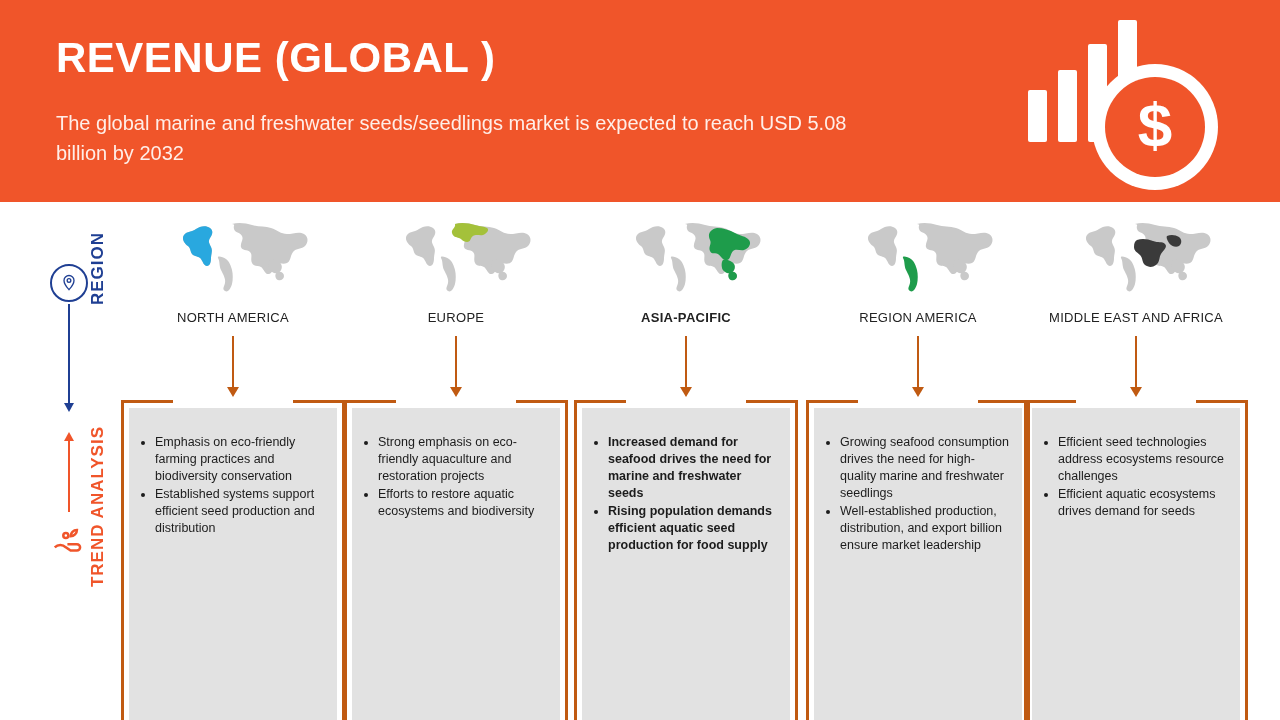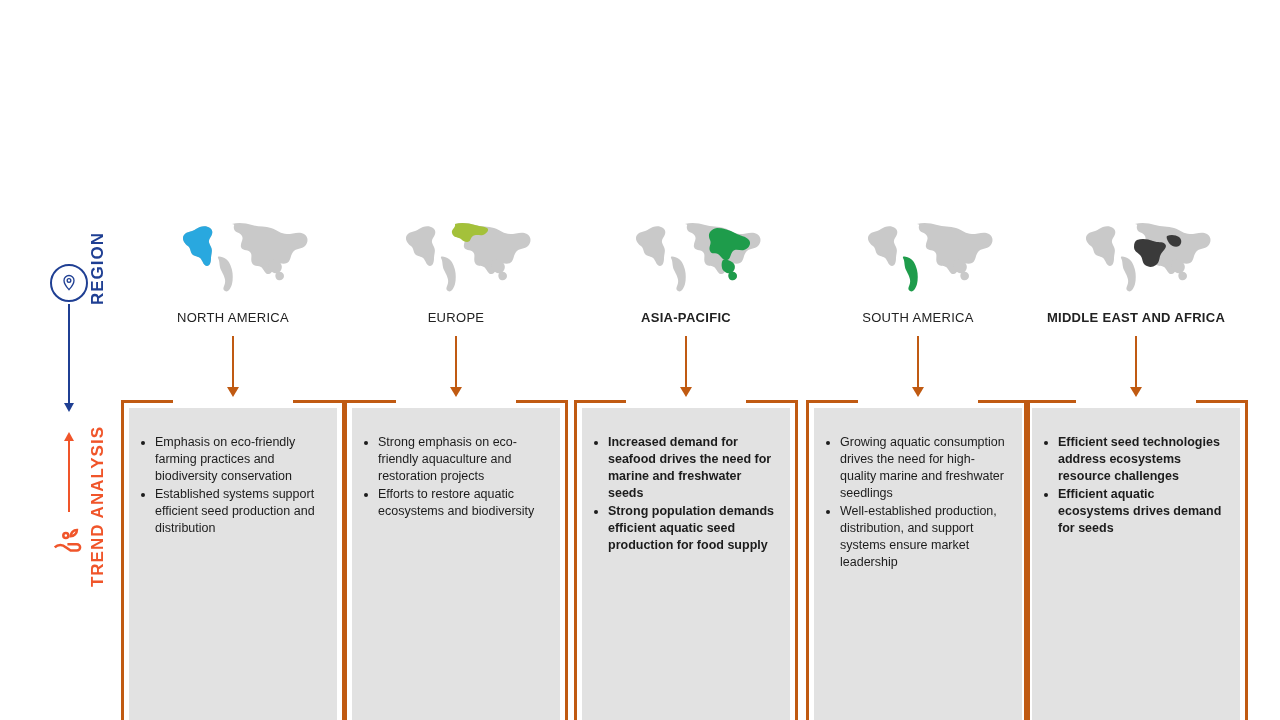--- a/index.html
+++ b/index.html
@@ -130,20 +130,36 @@
     font-size: 12.5px; line-height: 17px; color: #1c1c1c;
     margin-bottom: 1px;
   }
   .card li::marker { color:#1c1c1c; }
 </style>
 </head>
 <body>
 
 <div class="slide">
 
+  <div class="header">
+    <div class="header-title">REVENUE (GLOBAL )</div>
+    <div class="header-sub">The global marine and freshwater seeds/seedlings market is expected to reach USD 5.08 billion by 2032</div>
+
+    <div class="hdr-icon">
+      <div class="bar b1"></div>
+      <div class="bar b2"></div>
+      <div class="bar b3"></div>
+      <div class="bar b4"></div>
+      <div class="coin">
+        <div class="coin-inner">
+          <span>$</span>
+        </div>
+      </div>
+    </div>
+  </div>
 
   <div class="rail-region-icon">
     <svg viewBox="0 0 24 24" fill="none" stroke="#1f3f93" stroke-width="1.6">
       <path d="M12 3c-3.3 0-6 2.6-6 5.9 0 4.4 6 11.1 6 11.1s6-6.7 6-11.1C18 5.6 15.3 3 12 3z"></path>
       <circle cx="12" cy="9" r="2.2"></circle>
     </svg>
   </div>
   <div class="rail-region-label">REGION</div>
   <div class="rail-region-arrow"></div>
 
@@ -239,57 +255,57 @@
     <div class="region-name">ASIA-PACIFIC</div>
     <div class="down-arrow"></div>
     <div class="card-wrap">
       <div class="bracket left"></div>
         <div class="bracket right"></div>
       <div class="bracket-cap tl"></div>
       <div class="bracket-cap tr"></div>
       <div class="card">
         <ul>
           <li>Increased demand for seafood drives the need for marine and freshwater seeds</li>
-          <li>Strong population demands efficient aquatic seed production for food supply</li>
+          <li>Rising population demands efficient aquatic seed production for food supply</li>
         </ul>
       </div>
     </div>
   </div>
 
   <div class="col" style="left:806px;">
     <div class="map-wrap">
       <svg width="150" height="80" viewBox="0 0 150 80">
         <g fill="#c9c9c9">
           <path d="M52 14c-4-3-10-2-14 1s-9 2-12 6 1 9 4 11 2 7 5 9 6 1 8 4 3 7 6 7 4-4 4-8 2-7 0-11-3-6-1-9 4-7 0-10z"></path>
           <path d="M74 10c6-2 14-1 20 1s13 1 19 3 10 6 16 6 12-3 17 0 4 9 1 12-9 2-12 6-2 9-6 11-8-1-11 2-3 8-7 9-5-5-8-7-7 0-9-4 1-8-2-11-8-1-9-5 3-7 1-11-7-3-8-7 2-4-2-5z"></path>
           <path d="M112 46c4-1 9 1 11 4s0 8-3 9-8-1-9-5 0-7 1-8z"></path>
           <path d="M120 58c3-1 6 1 6 4s-3 5-6 4-4-7 0-8z"></path>
         </g>
         <g fill="#1e9c4b">
           <path d="M60 44c2 3 1 8 3 12s5 9 4 13-3 6 0 8 6-3 7-7 1-10 0-14-3-9-6-11-9-4-8-1z"></path>
         </g>
       </svg>
     </div>
-    <div class="region-name">SOUTH AMERICA</div>
-    <div class="down-arrow"></div>
-    <div class="card-wrap">
-      <div class="bracket left"></div>
-        <div class="bracket right"></div>
-      <div class="bracket-cap tl"></div>
-      <div class="bracket-cap tr"></div>
-      <div class="card">
-        <ul>
-          <li>Growing aquatic consumption drives the need for high-quality marine and freshwater seedlings</li>
-          <li>Well-established production, distribution, and support systems ensure market leadership</li>
-        </ul>
-      </div>
-    </div>
-  </div>
-
-  <div class="col" style="left:1024px;font-weight:bold;">
+    <div class="region-name">REGION AMERICA</div>
+    <div class="down-arrow"></div>
+    <div class="card-wrap">
+      <div class="bracket left"></div>
+        <div class="bracket right"></div>
+      <div class="bracket-cap tl"></div>
+      <div class="bracket-cap tr"></div>
+      <div class="card">
+        <ul>
+          <li>Growing seafood consumption drives the need for high-quality marine and freshwater seedlings</li>
+          <li>Well-established production, distribution, and export billion ensure market leadership</li>
+        </ul>
+      </div>
+    </div>
+  </div>
+
+  <div class="col" style="left:1024px;">
     <div class="map-wrap">
       <svg width="150" height="80" viewBox="0 0 150 80">
         <g fill="#c9c9c9">
           <path d="M52 14c-4-3-10-2-14 1s-9 2-12 6 1 9 4 11 2 7 5 9 6 1 8 4 3 7 6 7 4-4 4-8 2-7 0-11-3-6-1-9 4-7 0-10z"></path>
           <path d="M60 44c2 3 1 8 3 12s5 9 4 13-3 6 0 8 6-3 7-7 1-10 0-14-3-9-6-11-9-4-8-1z"></path>
           <path d="M74 10c6-2 14-1 20 1s13 1 19 3 10 6 16 6 12-3 17 0 4 9 1 12-9 2-12 6-2 9-6 11-8-1-11 2-3 8-7 9-5-5-8-7-7 0-9-4 1-8-2-11-8-1-9-5 3-7 1-11-7-3-8-7 2-4-2-5z"></path>
           <path d="M112 46c4-1 9 1 11 4s0 8-3 9-8-1-9-5 0-7 1-8z"></path>
           <path d="M120 58c3-1 6 1 6 4s-3 5-6 4-4-7 0-8z"></path>
         </g>
         <g fill="#3a3a3a">

